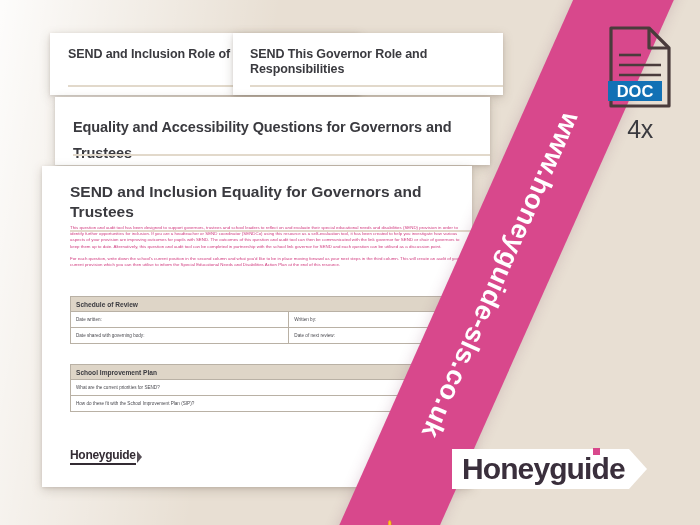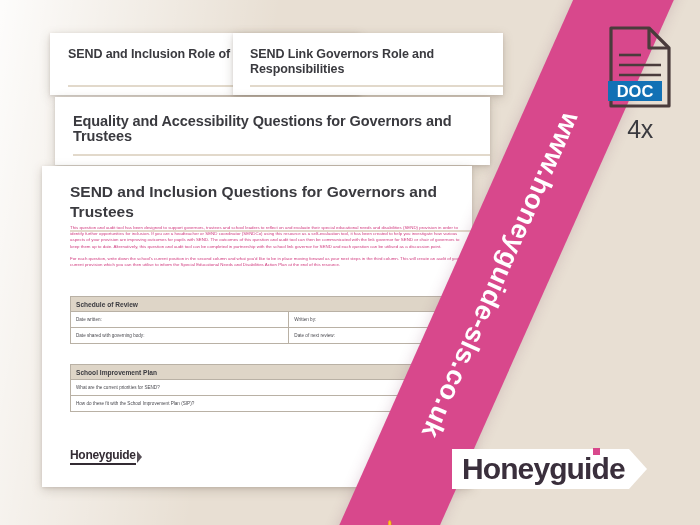--- a/index.html
+++ b/index.html
@@ -58,21 +58,21 @@
 
   
   #card-2 { left: 233px; top: 33px;  width: 270px; height: 62px; }
   #card-2 .doc-title { position:absolute; left: 17px; top: 14px; width: 250px;
                        font-size: 12.5px; line-height: 15px; }
   #card-2 .doc-rule  { position:absolute; left: 17px; right: 0; bottom: 8px; }
 
   
   #card-3 { left: 55px;  top: 97px;  width: 435px; height: 68px; }
   #card-3 .doc-title { position:absolute; left: 18px; top: 17px; width: 420px;
-                       font-size: 14.5px; line-height: 15px; }
+                       font-size: 14.5px; line-height: 26px; }
   #card-3 .doc-rule  { position:absolute; left: 18px; right: 0; bottom: 9px; }
 
   
   #card-main { left: 42px; top: 166px; width: 430px; height: 321px; }
 
   #main-title {
     position: absolute; left: 28px; top: 16px; width: 400px;
     font-size: 15.5px; line-height: 19.5px;
     font-weight: bold; color: #3a3a3f;
   }
@@ -242,32 +242,32 @@
 <div id="stage">
 
   <div id="bg-gradient"></div>
 
   <div class="doc-card" id="card-1">
     <div class="doc-title">SEND and Inclusion Role of Governors</div>
     <div class="doc-rule"></div>
   </div>
 
   <div class="doc-card" id="card-2">
-    <div class="doc-title">SEND Link Governors Role and Responsibilities</div>
+    <div class="doc-title">SEND This Governor Role and Responsibilities</div>
     <div class="doc-rule"></div>
   </div>
 
   <div class="doc-card" id="card-3">
     <div class="doc-title">Equality and Accessibility Questions for Governors and Trustees</div>
     <div class="doc-rule"></div>
   </div>
 
   <div class="doc-card" id="card-main">
 
-    <div id="main-title">SEND and Inclusion Questions for Governors and Trustees</div>
+    <div id="main-title">SEND and Inclusion Equality for Governors and Trustees</div>
     <div id="main-rule"></div>
 
     <div class="intro-para" id="intro-1">This question and audit tool has been designed to support governors, trustees and school leaders to reflect on and evaluate their special educational needs and disabilities (SEND) provision in order to identify further opportunities for inclusion. If you are a headteacher or SEND coordinator (SENDCo) using this resource as a self-evaluation tool, it has been created to help you investigate how various aspects of your provision are improving outcomes for pupils with SEND. The outcomes of this question and audit tool can then be communicated with the link governor for SEND or chair of governors to keep them up to date. Alternatively, this question and audit tool can be completed in partnership with the school link governor for SEND and each question can be utilised as a discussion point.</div>
     <div class="intro-para" id="intro-2">For each question, write down the school's current position in the second column and what you'd like to be in place moving forward as your next steps in the third column. This will create an audit of your current provision which you can then utilise to inform the Special Educational Needs and Disabilities Action Plan at the end of this resource.</div>
 
     <table class="tbl" id="tbl-schedule">
       <colgroup>
           <col style="width:55%">
           <col style="width:45%">
         </colgroup>

